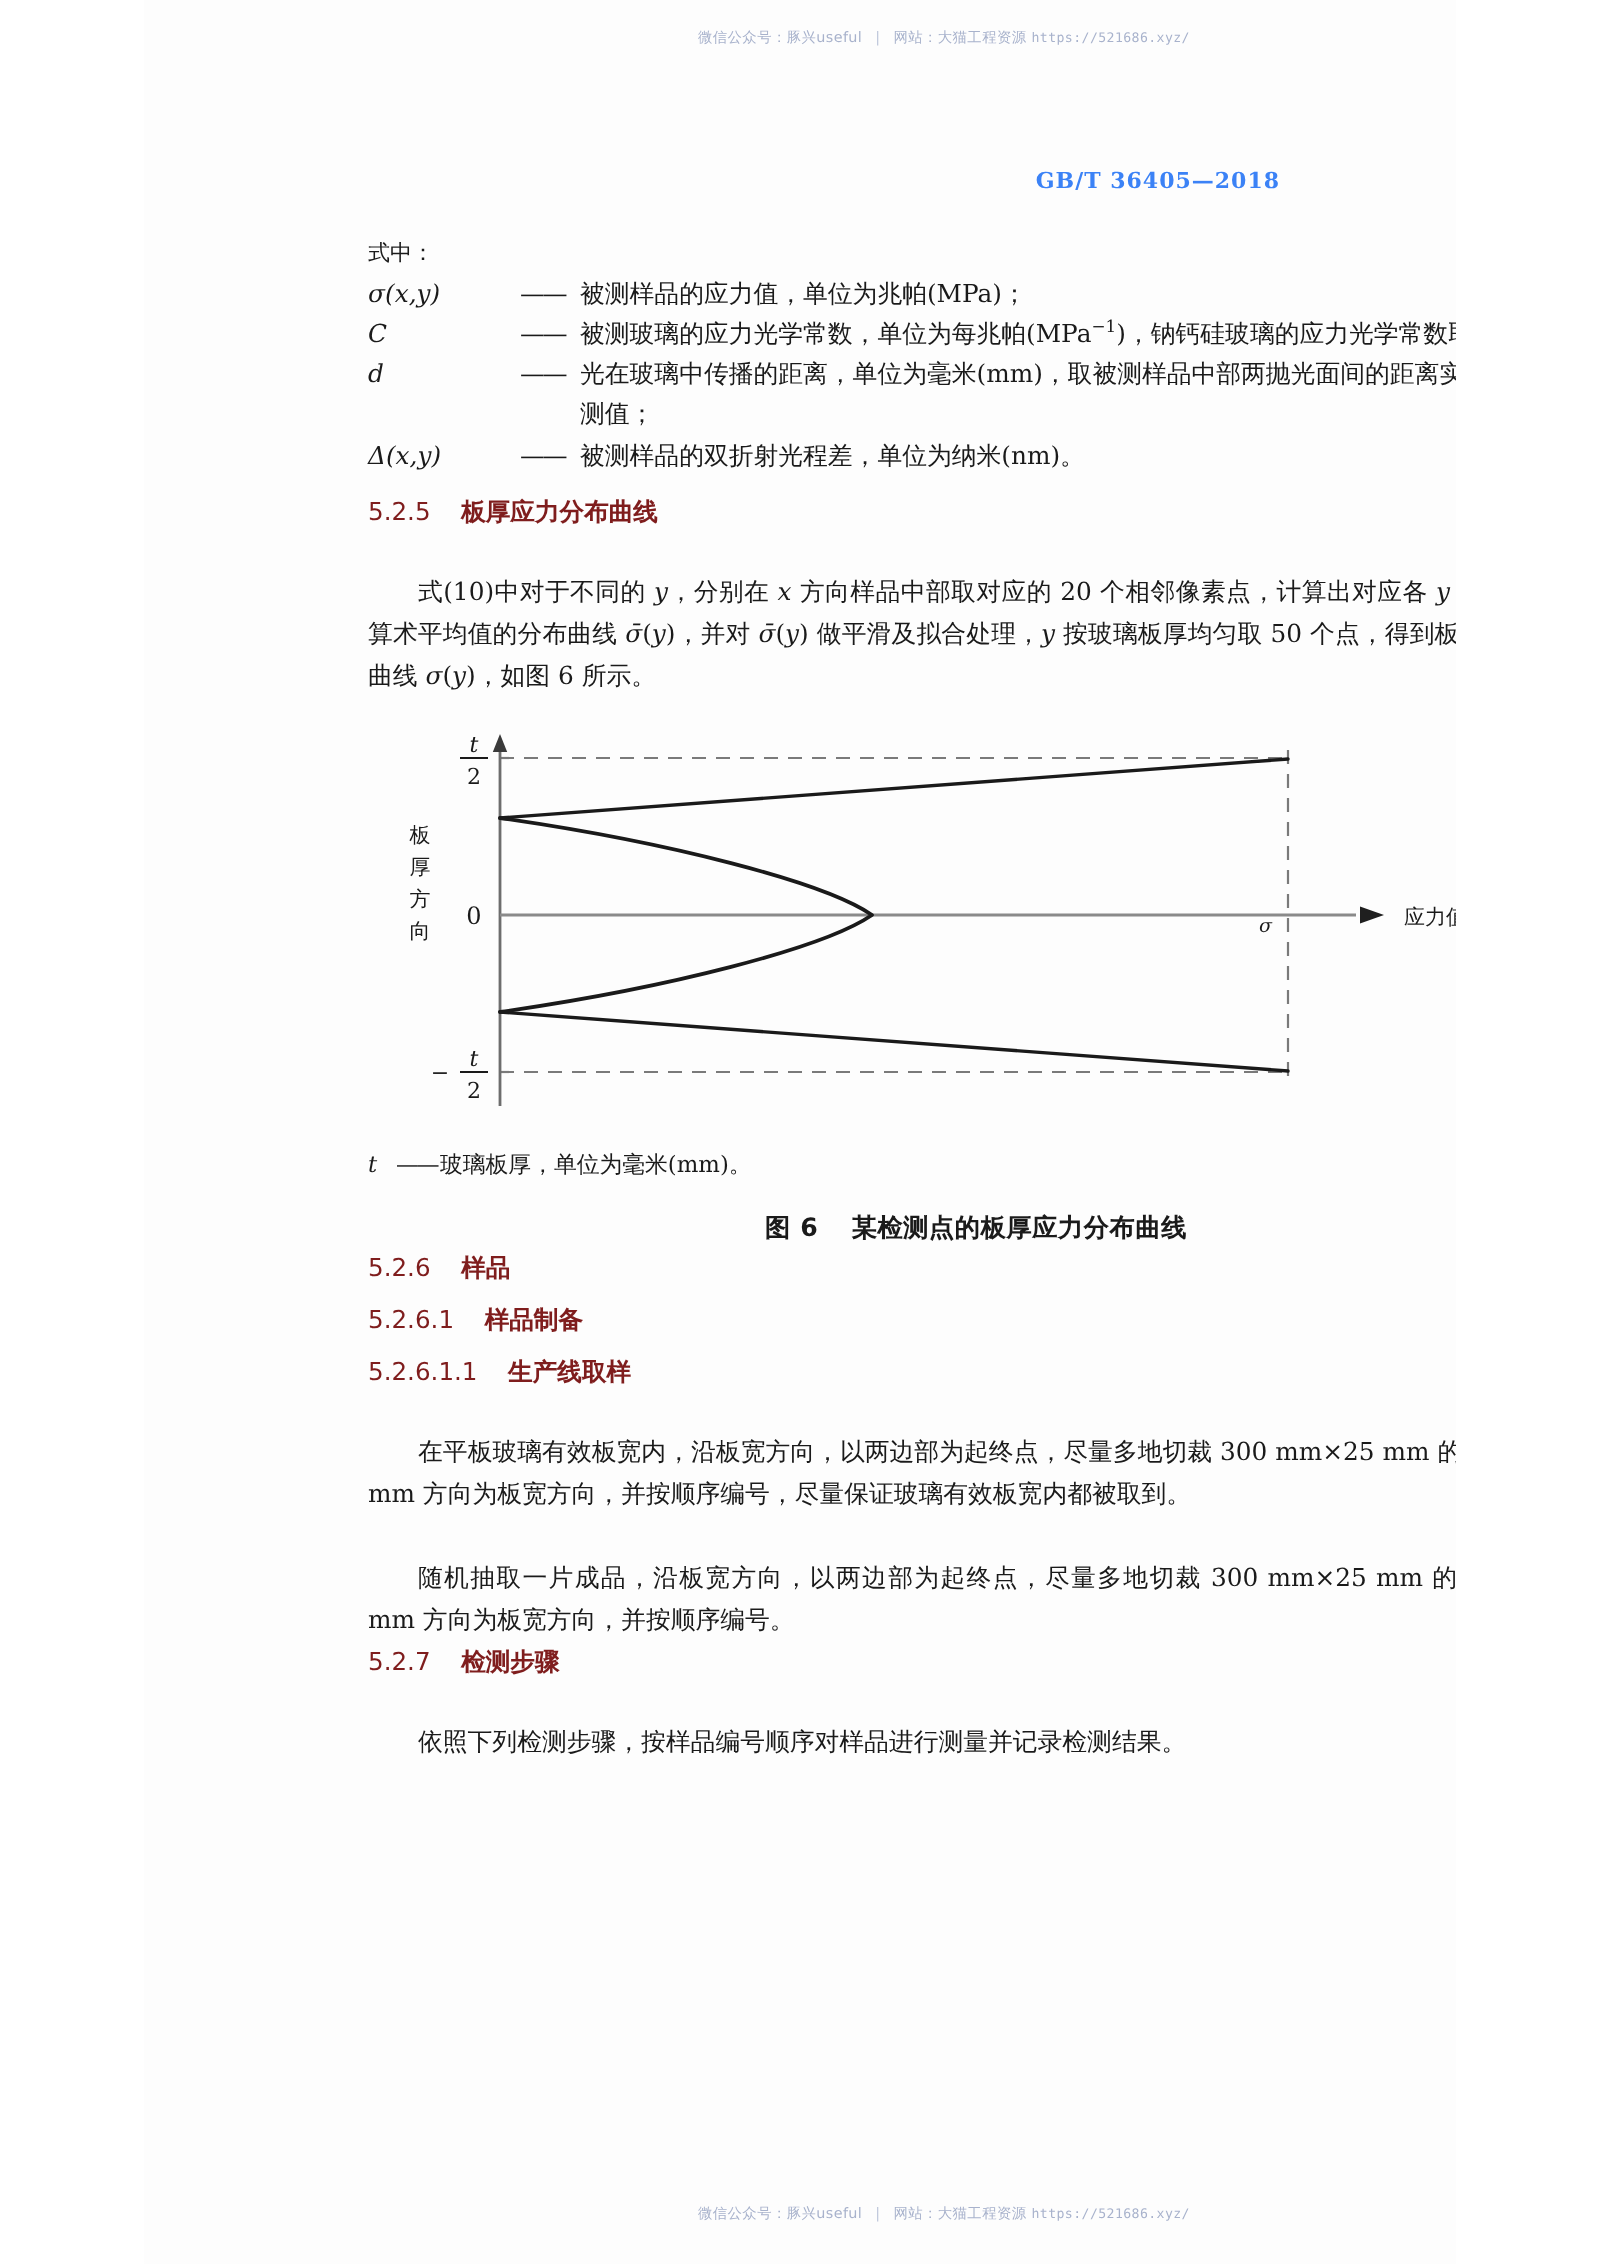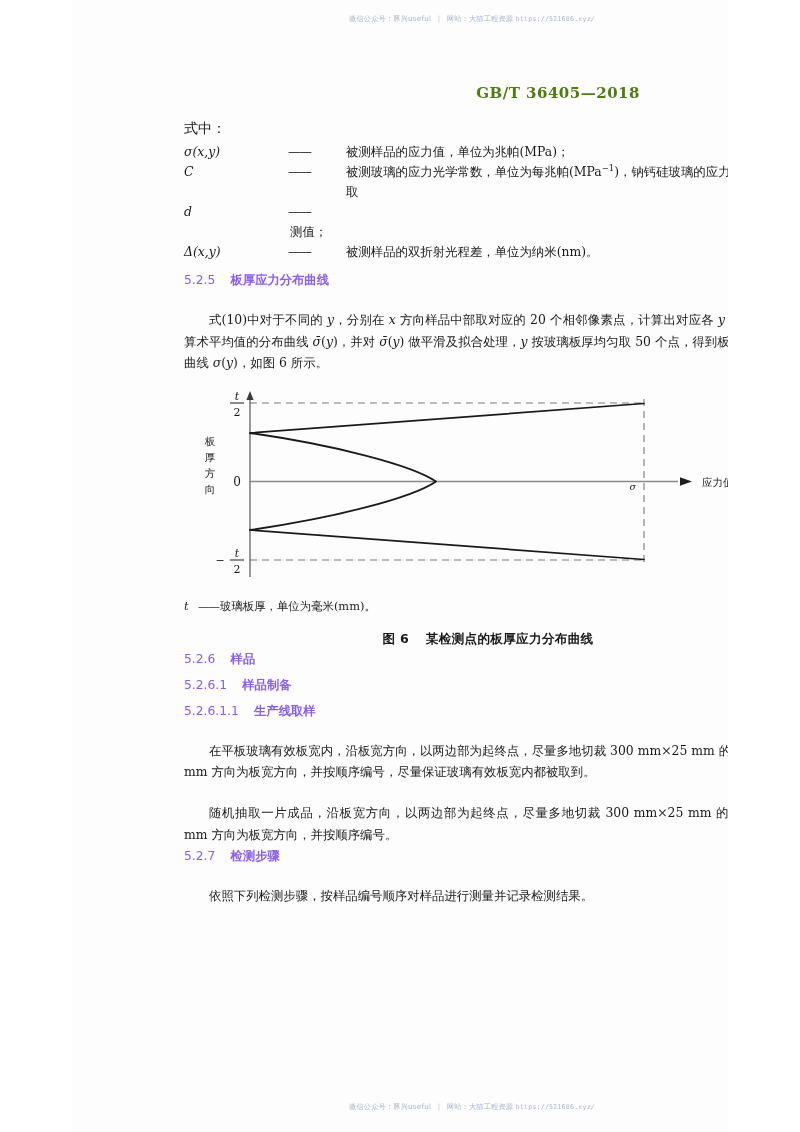--- a/index.html
+++ b/index.html
@@ -38,43 +38,42 @@
   .watermark-top { top: 14px; }
   .watermark-bottom { top: 1102px; }
 
   
   .std-header {
     position: absolute;
     top: 84px;
     right: 88px;
     font-family: "DejaVu Serif", "Liberation Serif", serif;
     font-weight: bold;
-    font-size: 15px;
+    font-size: 11px;
     letter-spacing: 0.5px;
-    color: #4d7c0f;
+    color: #3b82f6;
   }
 
   
   .content {
     position: absolute;
     top: 118px;
     left: 112px;
     width: 608px;
   }
 
-  .lead { font-size: 14px; line-height: 1.55; margin: 0 0 2px 0; }
+  .lead { font-size: 11px; line-height: 1.55; margin: 0 0 2px 0; }
 
   
   .deflist { margin: 0 0 10px 0; }
   .defrow {
     display: flex;
     align-items: flex-start;
     font-size: 12.4px;
     line-height: 1.62;
-    gap: 28px;
   }
   .defsym {
     flex: 0 0 76px;
     font-style: italic;
     font-family: "DejaVu Serif", "Liberation Serif", serif;
     white-space: nowrap;
   }
   .defdash { flex: 0 0 30px; letter-spacing: -1px; }
   .deftext { flex: 1 1 auto; }
   .defcont {
@@ -83,21 +82,21 @@
     line-height: 1.62;
   }
   sub, sup { font-size: 0.68em; }
 
   
   h3.sec {
     font-family: "DejaVu Sans", "Liberation Sans", sans-serif;
     font-weight: bold;
     font-size: 12.3px;
     margin: 3px 0 9px 0;
-    color: #8b5cf6;
+    color: #7f1d1d;
   }
   h3.sec .num {
     font-weight: normal;
     font-family: "DejaVu Sans", "Liberation Sans", sans-serif;
   }
   h3.sec .ttl { margin-left: 11px; font-weight: bold; }
 
   p.para {
     font-size: 12.4px;
     line-height: 1.72;
@@ -165,20 +164,21 @@
 
       <div class="defrow">
         <span class="defsym it">C</span>
         <span class="defdash">——</span>
         <span class="deftext">被测玻璃的应力光学常数，单位为每兆帕(MPa<sup>−1</sup>)，钠钙硅玻璃的应力光学常数取</span>
       </div>
 
       <div class="defrow">
         <span class="defsym it">d</span>
         <span class="defdash">——</span>
+        <span class="deftext">光在玻璃中传播的距离，单位为毫米(mm)，取被测样品中部两抛光面间的距离实</span>
       </div>
       <div class="defcont">测值；</div>
 
       <div class="defrow">
         <span class="defsym">
           Δ(<span class="it">x</span>,<span class="it">y</span>)
         </span>
         <span class="defdash">——</span>
         <span class="deftext">被测样品的双折射光程差，单位为纳米(nm)。</span>
       </div>

